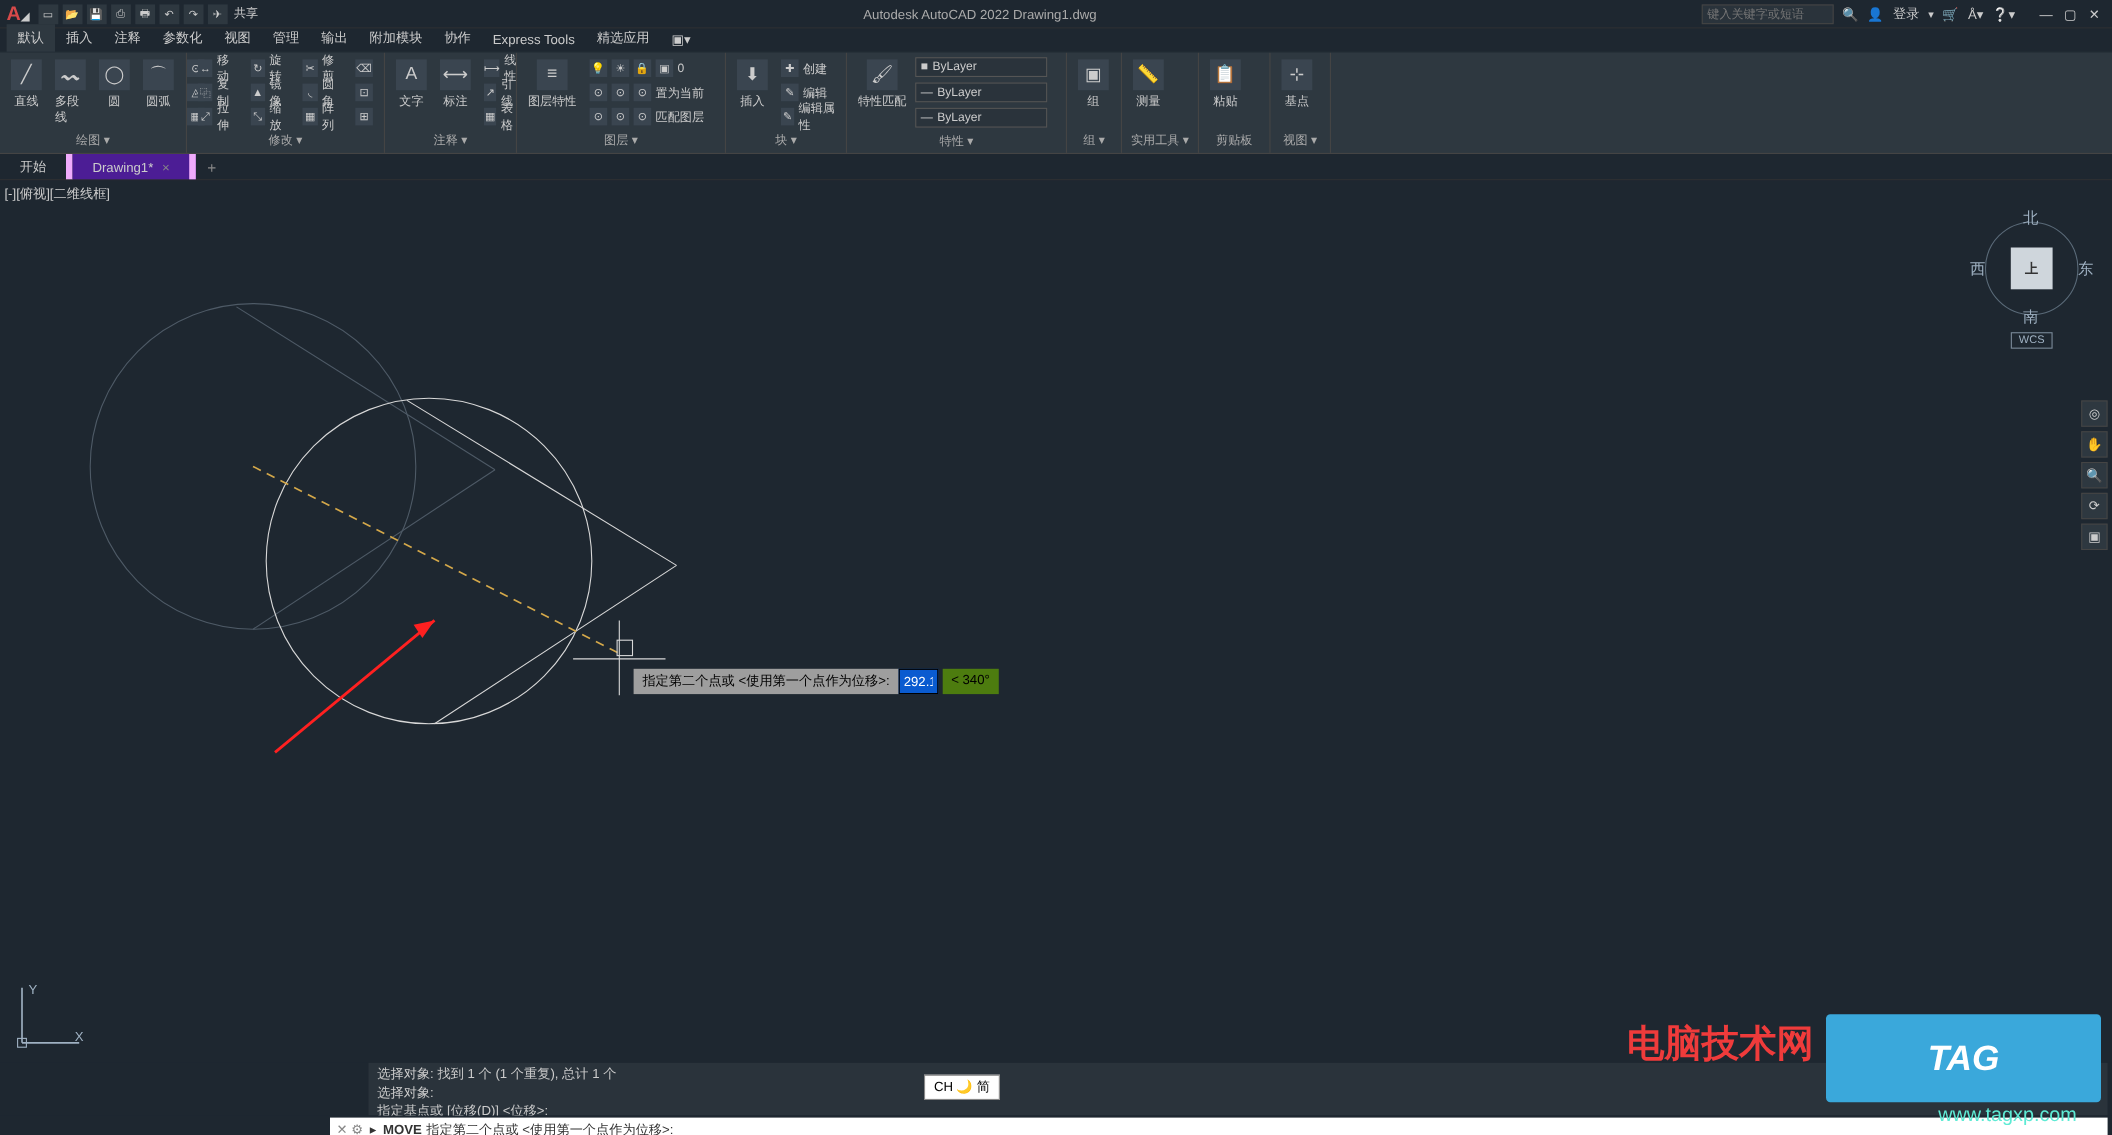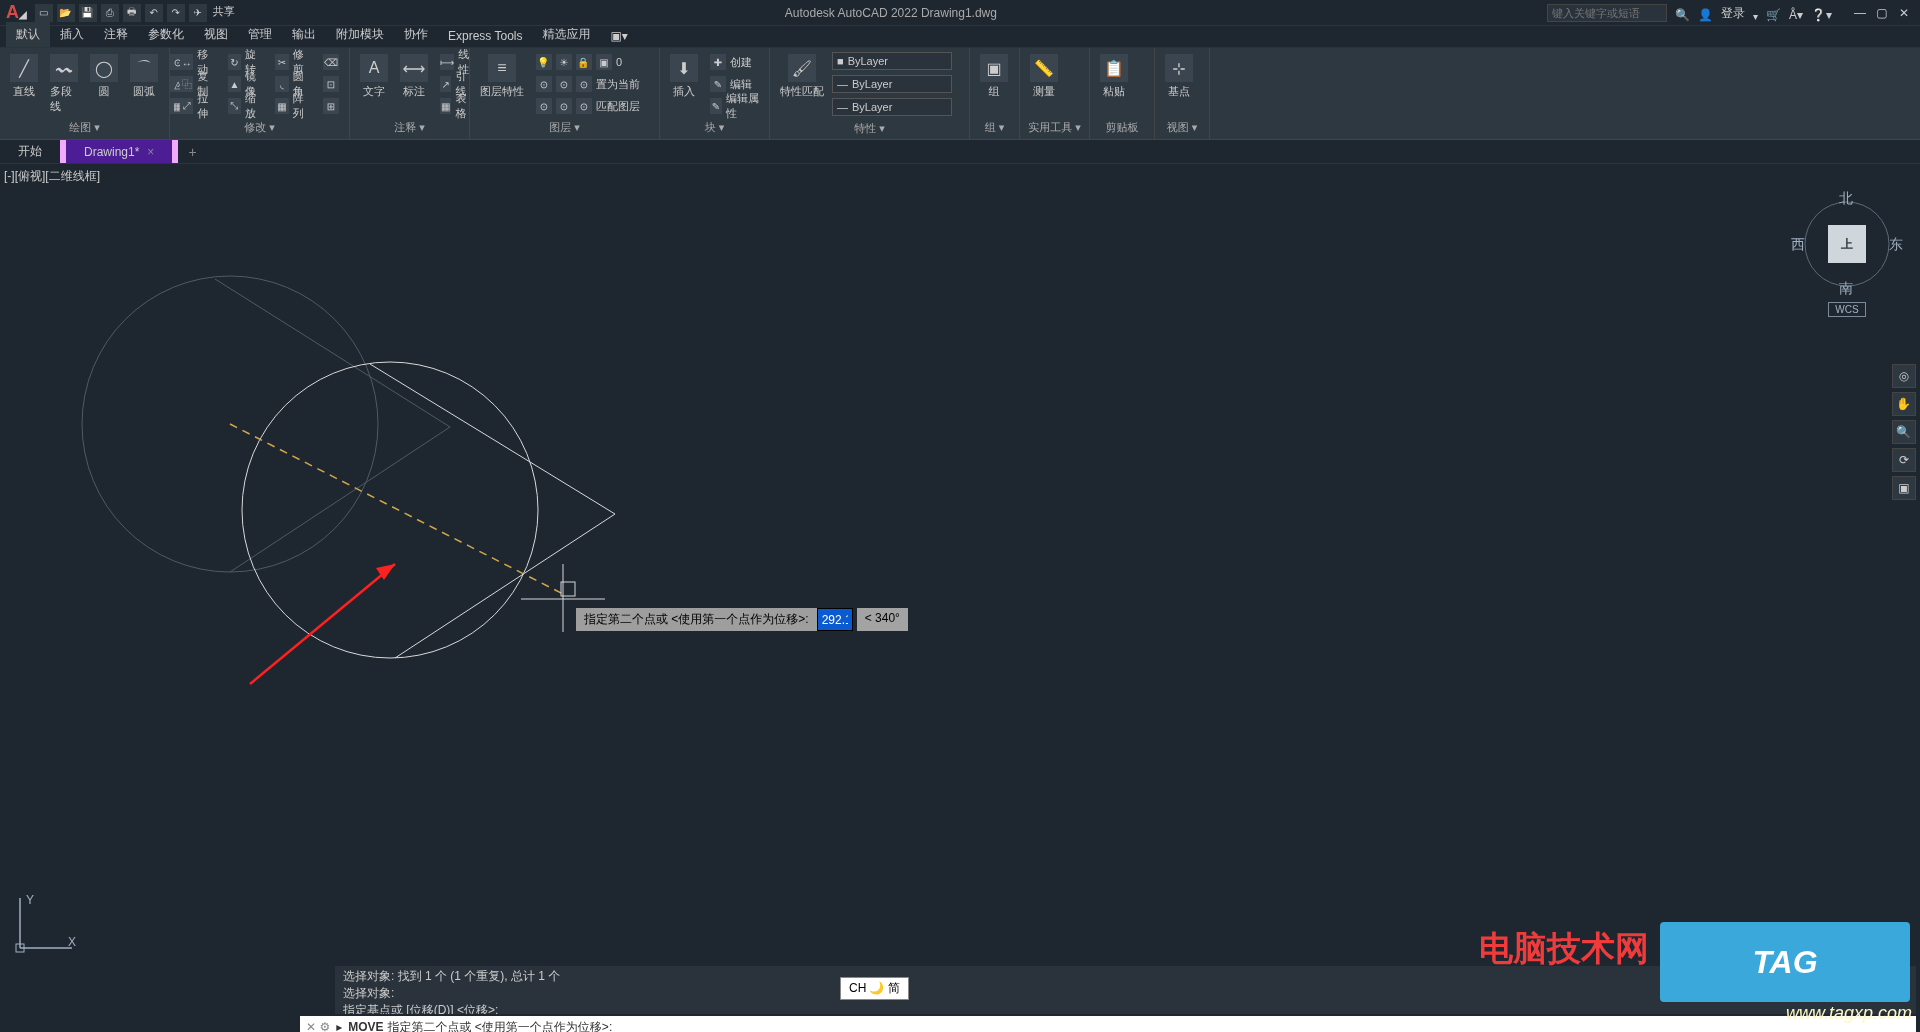--- a/index.html
+++ b/index.html
@@ -4,21 +4,21 @@
 <style>
 * { margin: 0; padding: 0; box-sizing: border-box; font-family: "Microsoft YaHei", Arial, sans-serif; }
 body { width: 1920px; height: 1032px; background: #1e2730; color: #ccc; overflow: hidden; position: relative; font-size: 12px; }
 
 
 .titlebar { height: 26px; background: #1e2730; display: flex; align-items: center; padding: 0 6px; border-bottom: 1px solid #333; }
 .titlebar .logo { color: #d84a4a; font-size: 18px; font-weight: bold; margin-right: 8px; }
 .titlebar .qat { display: flex; gap: 4px; }
 .titlebar .qat .qbtn { width: 18px; height: 18px; background: #2e3840; display: flex; align-items: center; justify-content: center; font-size: 10px; }
 .titlebar .title-center { flex: 1; text-align: center; color: #aaa; font-size: 12px; }
-.titlebar .right { display: flex; align-items: flex-end; gap: 8px; }
+.titlebar .right { display: flex; align-items: center; gap: 8px; }
 .titlebar .search { width: 120px; height: 18px; background: #2a333b; border: 1px solid #444; color: #888; font-size: 11px; padding: 0 4px; }
 .titlebar .winbtns { display: flex; gap: 2px; margin-left: 10px; }
 .titlebar .winbtns span { width: 20px; height: 18px; display: flex; align-items: center; justify-content: center; }
 
 
 .menubar { height: 22px; background: #1e2730; display: flex; align-items: flex-end; padding-left: 6px; border-bottom: 1px solid #2a333b; }
 .menubar .mtab { padding: 4px 10px; color: #ccc; font-size: 12px; cursor: pointer; }
 .menubar .mtab.active { background: #2e3840; }
 
 
@@ -54,35 +54,35 @@
 
 .navbar { position: absolute; right: 4px; top: 200px; width: 24px; display: flex; flex-direction: column; gap: 4px; }
 .navbar .nbtn { width: 24px; height: 24px; background: #2e3840; border: 1px solid #444; font-size: 12px; display: flex; align-items: center; justify-content: center; }
 
 .ucs { position: absolute; bottom: 6px; left: 10px; color: #9fb1c2; }
 
 
 .dyninput { position: absolute; display: flex; align-items: stretch; font-size: 12px; }
 .dyninput .label { background: #9e9e9e; color: #000; padding: 3px 8px; }
 .dyninput input { background: #0a5bd0; color: #fff; border: 1px solid #000; width: 36px; font-size: 12px; padding: 2px 4px; }
-.dyninput .angle { background: #a3a3a3; color: #000; padding: 3px 8px; margin-left: 4px; }
+.dyninput .angle { background: #4d7c0f; color: #000; padding: 3px 8px; margin-left: 4px; }
 
 
 .cmdhist { height: 48px; background: #2a333b; padding: 2px 8px; font-size: 12px; color: #ccc; overflow: hidden; margin-left: 335px; margin-right: 4px; }
 .cmdline { height: 22px; background: #fff; color: #333; display: flex; align-items: center; padding: 0 6px; font-size: 12px; position: relative; margin-left: 300px; margin-right: 4px; }
 .cmdline .prompt { margin-left: 4px; }
 .cmdline-wrap { background: #1e2730; padding: 2px 0; }
 
 
 .ime { position: absolute; background: #fff; color: #000; border: 1px solid #888; font-size: 12px; padding: 2px 8px; }
 
 
 .wm1 { position: absolute; bottom: 60px; right: 271px; color: #ef3b3b; font-size: 34px; font-weight: bold; }
 .tag { position: absolute; bottom: 30px; right: 10px; width: 250px; height: 80px; background: #3aa8db; display: flex; align-items: center; justify-content: center; color: #fff; font-size: 32px; font-weight: bold; font-style: italic; border-radius: 4px; }
-.wm2 { position: absolute; bottom: 8px; right: 8px; color: #fef9c3; font-size: 18px; font-style: italic; }
+.wm2 { position: absolute; bottom: 8px; right: 32px; color: #5eead4; font-size: 18px; }
 </style>
 </head>
 <body>
 
 <div class="titlebar">
   <span class="logo">A<span style="color:#ccc;font-size:10px">◢</span></span>
   <div class="qat">
     <span class="qbtn">▭</span>
     <span class="qbtn">📂</span>
     <span class="qbtn">💾</span>

